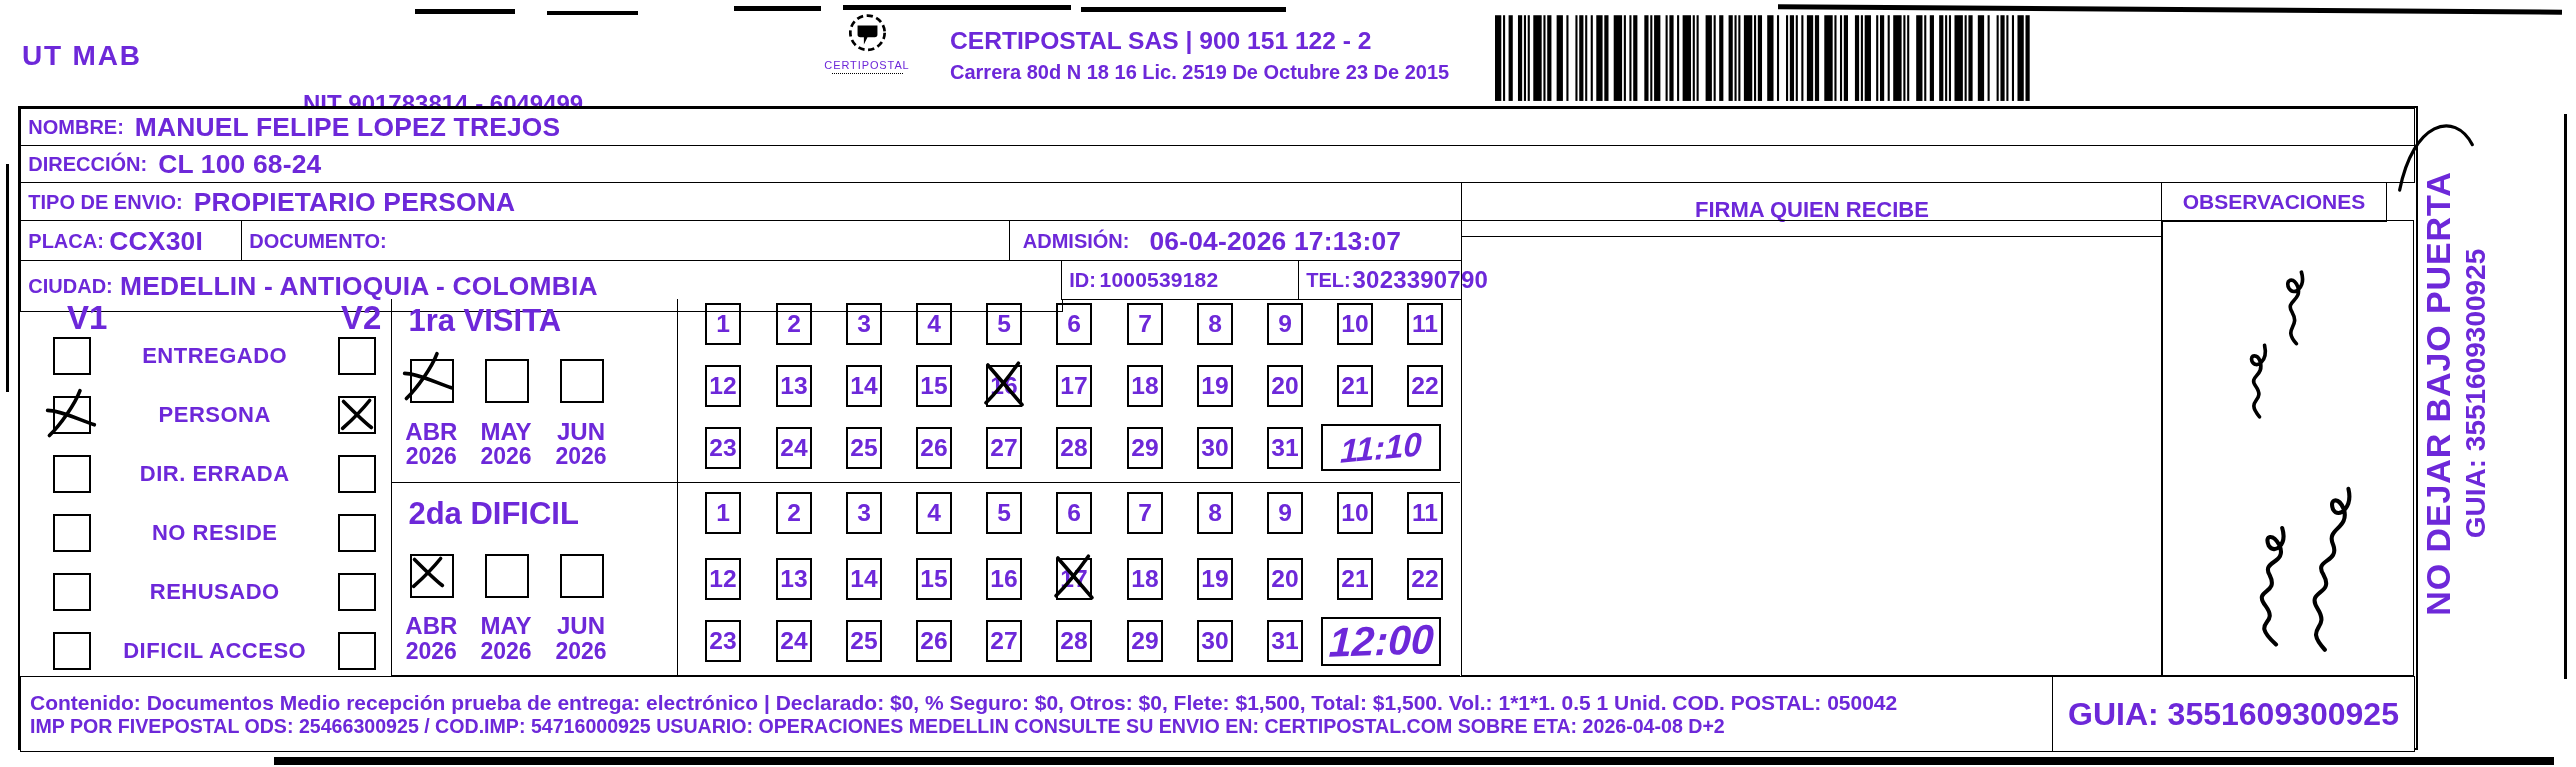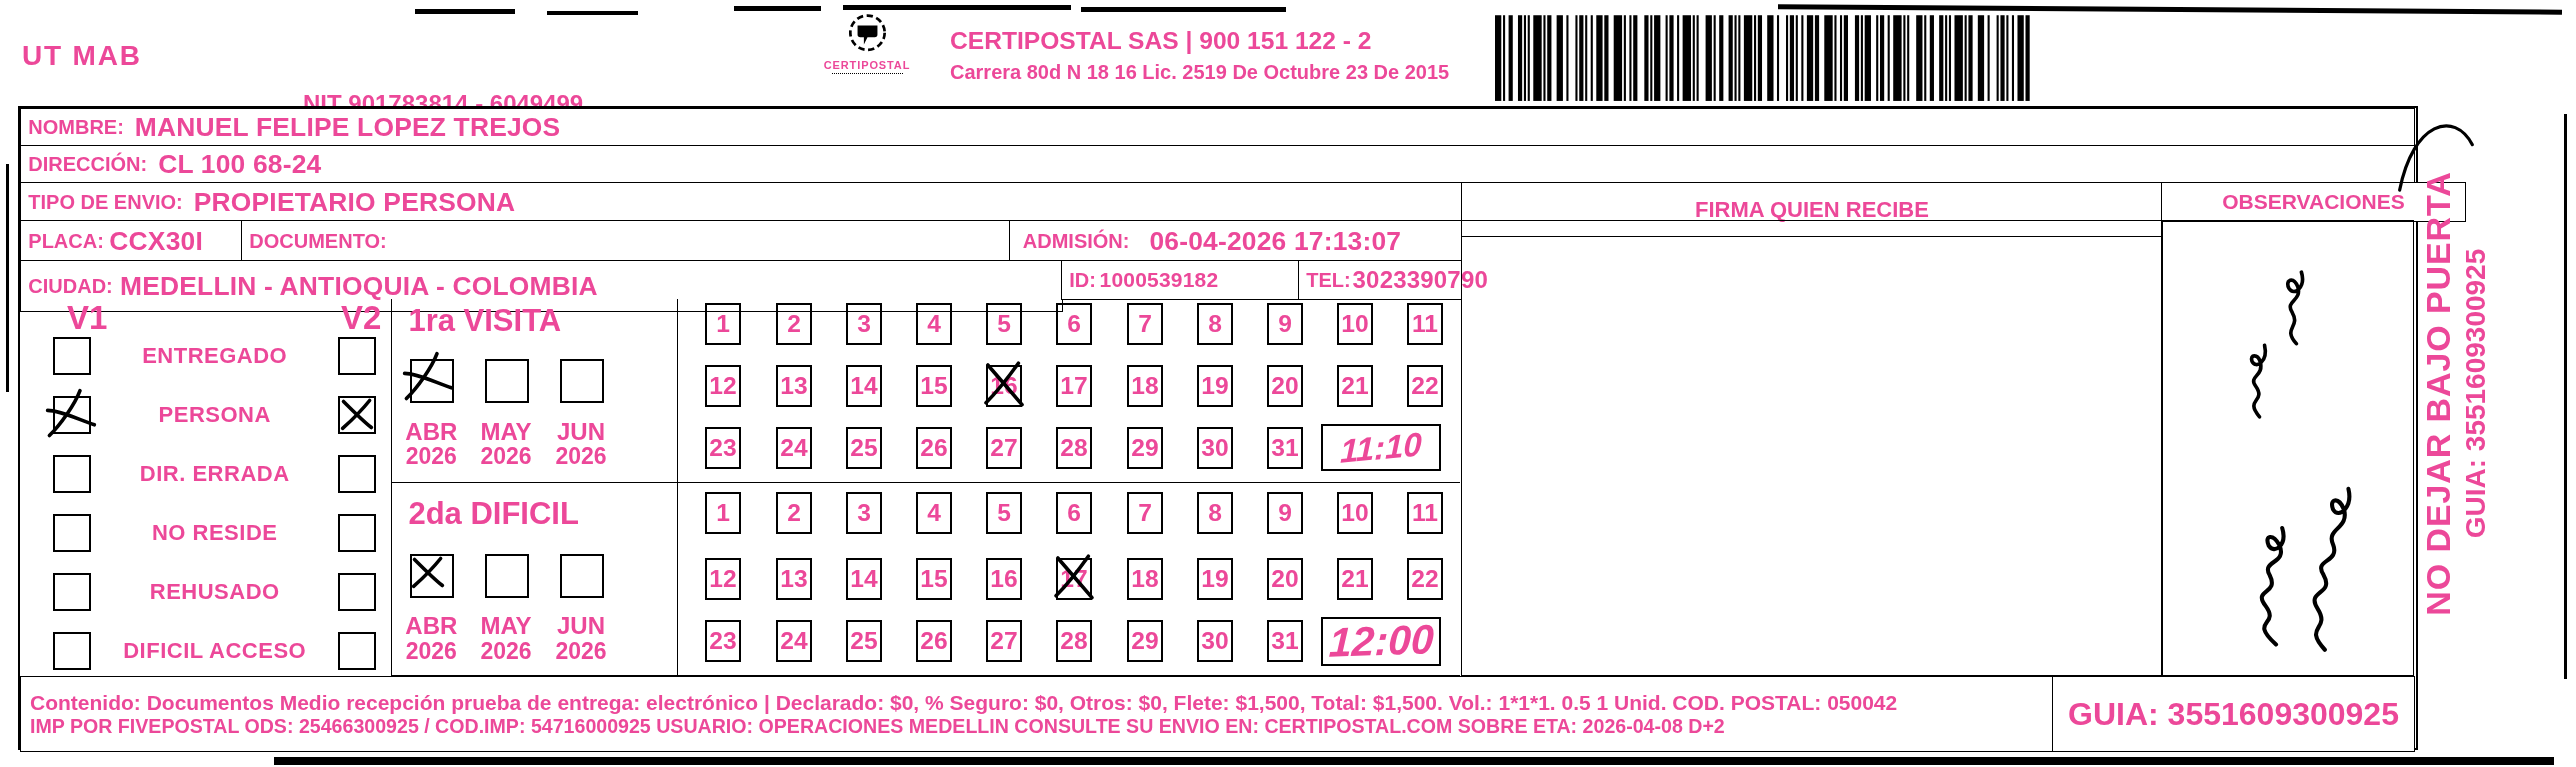--- a/index.html
+++ b/index.html
@@ -1,23 +1,23 @@
 <!DOCTYPE html>
 <html style="font-size:14.6px"><head>
 <meta charset="utf-8">
 <style>
   html,body{margin:0;padding:0;background:#e8e8e8;}
   .page{position:relative;width:2576px;height:768px;background:#ffffff;overflow:hidden;
-        font-family:"Liberation Sans", sans-serif;color:#ec4899;}
+        font-family:"Liberation Sans", sans-serif;color:#6d28d9;}
   .abs{position:absolute;}
   
   .client{left:22px;top:40px;font-size:28px;font-weight:600;letter-spacing:1.8px;}
   .nitblock{left:303px;top:29px;font-size:24px;font-weight:700;line-height:30px;white-space:pre;}
   .logo{left:817px;top:11px;width:100px;text-align:center;}
-  .logo-text{font-size:11px;font-weight:700;letter-spacing:0.9px;margin-top:-1.8px;}
+  .logo-text{font-size:11px;font-weight:400;letter-spacing:0.9px;margin-top:-1.8px;}
   .logo-tag{height:3.6px;border-top:1.8px dotted #000;width:71px;margin:1.8px auto 0;}
   .company{left:950px;top:27px;}
   .company-1{font-size:24.6px;font-weight:700;}
   .company-2{font-size:20px;font-weight:700;margin-top:5.5px;}
   .barcode{left:1495px;top:14.6px;}
   
   .art{background:#000;}
   
   .frame{left:18px;top:106px;width:2400px;height:644px;border:2.7px solid #000;box-sizing:border-box;}
   .cell{position:absolute;border:1.8px solid #000;box-sizing:border-box;background:#fff;
@@ -185,21 +185,21 @@
       <span class="val">CL 100 68-24</span>
     </div>
 
     <div class="cell" style="left:0;top:74px;width:1443px;height:40px;">
       <span class="lab">TIPO DE ENVIO:</span>
       <span class="val">PROPIETARIO PERSONA</span>
     </div>
     <div class="cell hdrcell" style="left:1441px;top:74px;width:702px;height:55px;text-align:right;">
       <span>FIRMA QUIEN RECIBE</span>
     </div>
-    <div class="cell hdrcell" style="left:2141px;top:74px;width:305px;height:40px;font-size:21px;">
+    <div class="cell hdrcell" style="left:2141px;top:74px;width:226px;height:40px;font-size:21px;">
       <span>OBSERVACIONES</span>
     </div>
 
     <div class="cell" style="left:0;top:112px;width:222px;height:42px;">
       <span class="lab">PLACA:</span>
       <span class="val" style="padding-left:5.5px;">CCX30I</span>
     </div>
     <div class="cell" style="left:221px;top:112px;width:771px;height:42px;">
       <span class="lab">DOCUMENTO:</span>
     </div>

